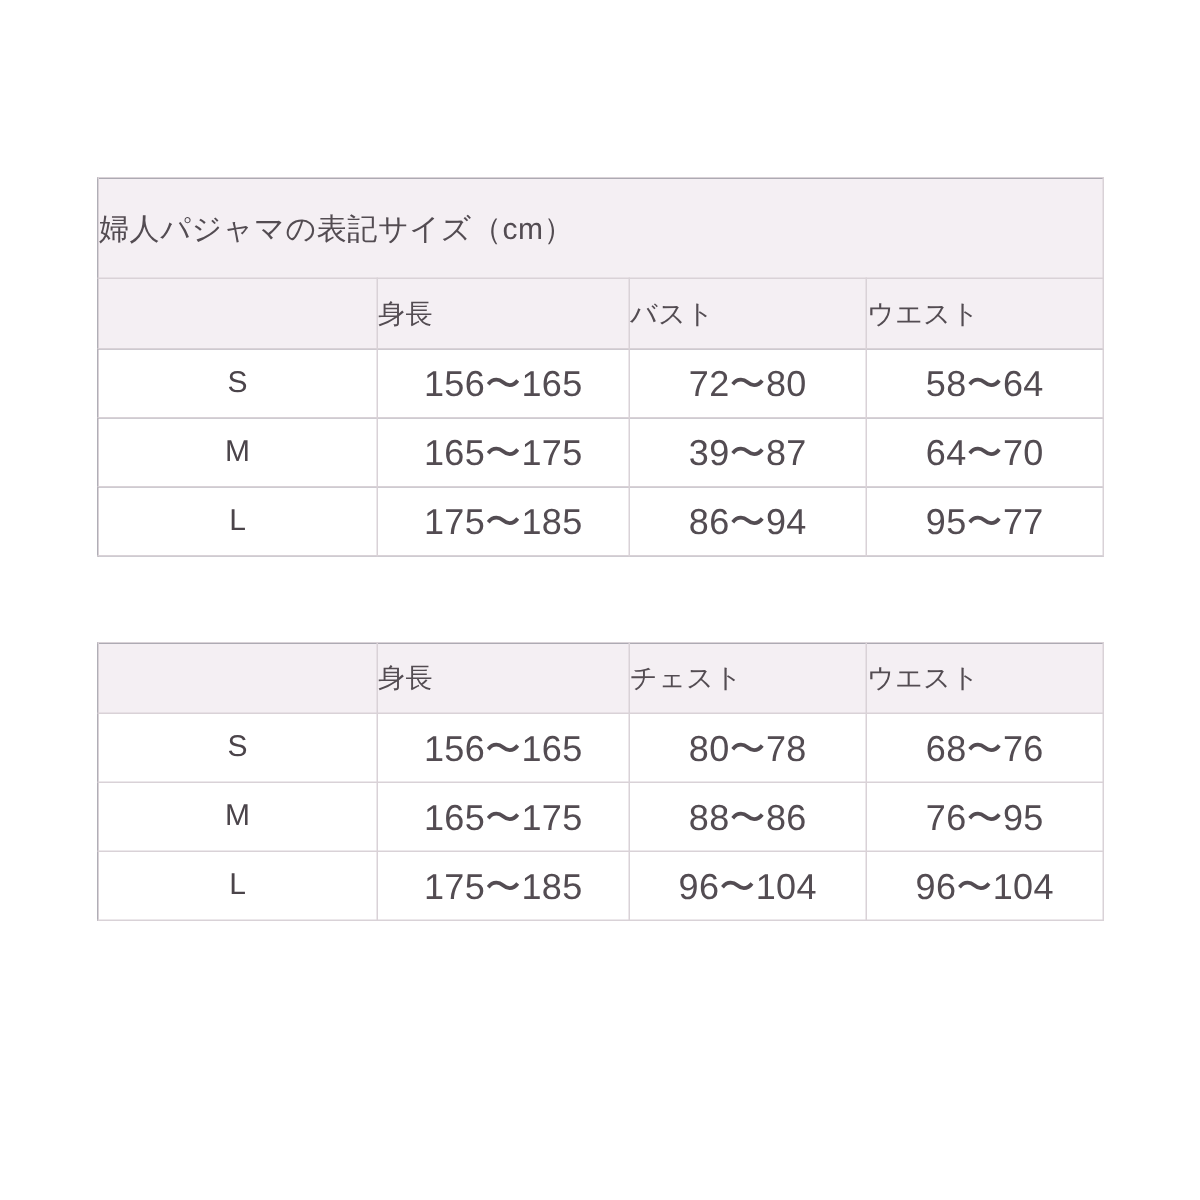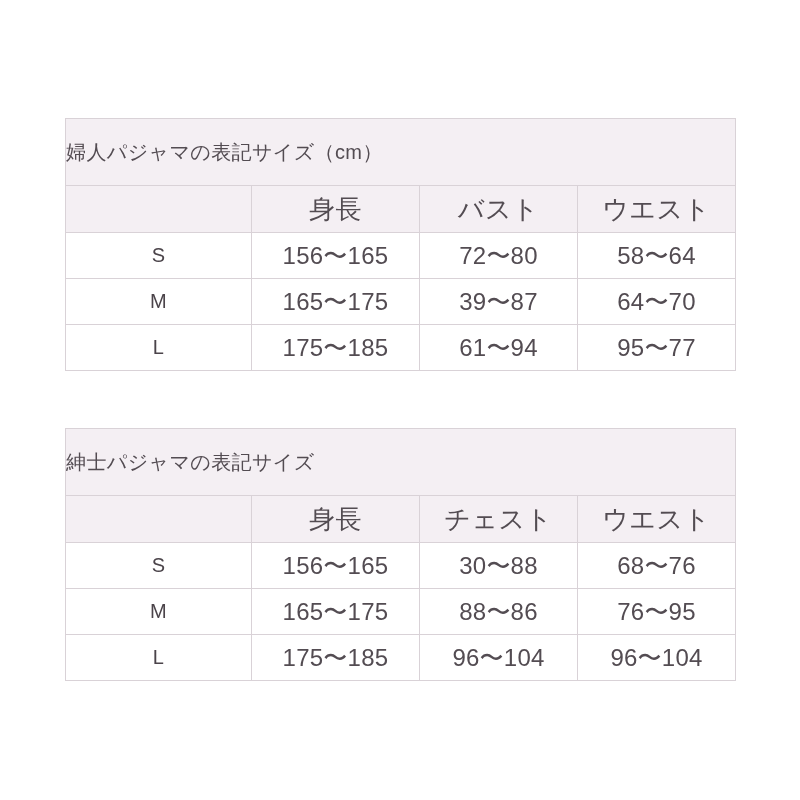--- a/index.html
+++ b/index.html
@@ -45,22 +45,22 @@
     padding-left: 38px;
     font-size: 20px;
     letter-spacing: 0.02em;
     color: #4b444a;
     font-weight: normal;
   }
 
   .head-row th {
     background: #f4eff3;
     height: 46px;
-    font-size: 26px;
-    text-align: center;
+    font-size: 18px;
+    text-align: left;
     letter-spacing: 0.02em;
   }
   .head-row th.corner {
     background: #f4eff3;
   }
 
   .body-row td {
     height: 45px;
     text-align: center;
     font-size: 24px;
@@ -106,47 +106,44 @@
       </tr>
       <tr class="body-row">
         <td class="label">M</td>
         <td>165〜175</td>
         <td>39〜87</td>
         <td>64〜70</td>
       </tr>
       <tr class="body-row">
         <td class="label">L</td>
         <td>175〜185</td>
-        <td>61〜94</td>
+        <td>86〜94</td>
         <td>95〜77</td>
       </tr>
     </tbody>
   </table>
 
   <table class="size-table table-men">
     <colgroup>
       <col class="col-label">
         <col class="col-a">
         <col class="col-b">
         <col class="col-c">
     </colgroup>
     <tbody>
-      <tr>
-        <th class="caption-cell" colspan="4">紳士パジャマの表記サイズ</th>
-      </tr>
       <tr class="head-row">
         <th class="corner"></th>
         <th>身長</th>
         <th>チェスト</th>
         <th>ウエスト</th>
       </tr>
       <tr class="body-row">
         <td class="label">S</td>
         <td>156〜165</td>
-        <td>30〜88</td>
+        <td>80〜78</td>
         <td>68〜76</td>
       </tr>
       <tr class="body-row">
         <td class="label">M</td>
         <td>165〜175</td>
         <td>88〜86</td>
         <td>76〜95</td>
       </tr>
       <tr class="body-row">
         <td class="label">L</td>

